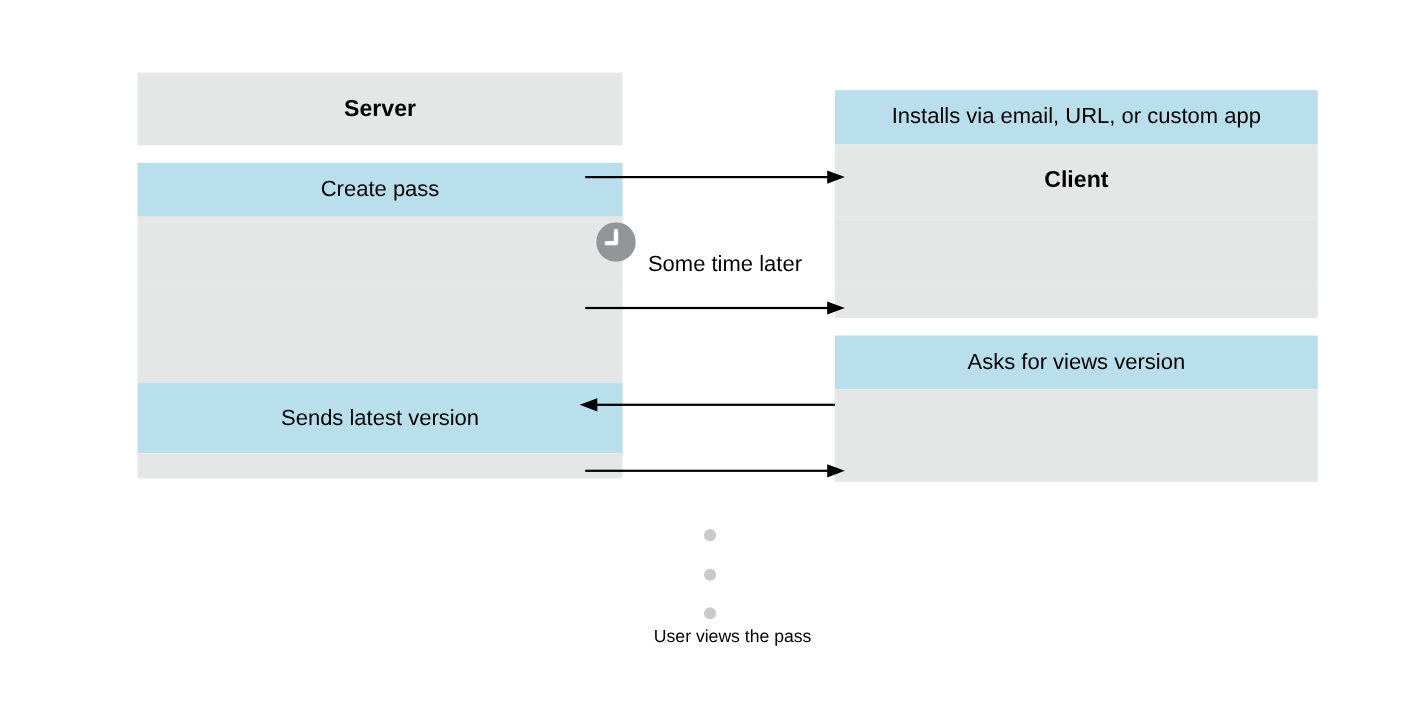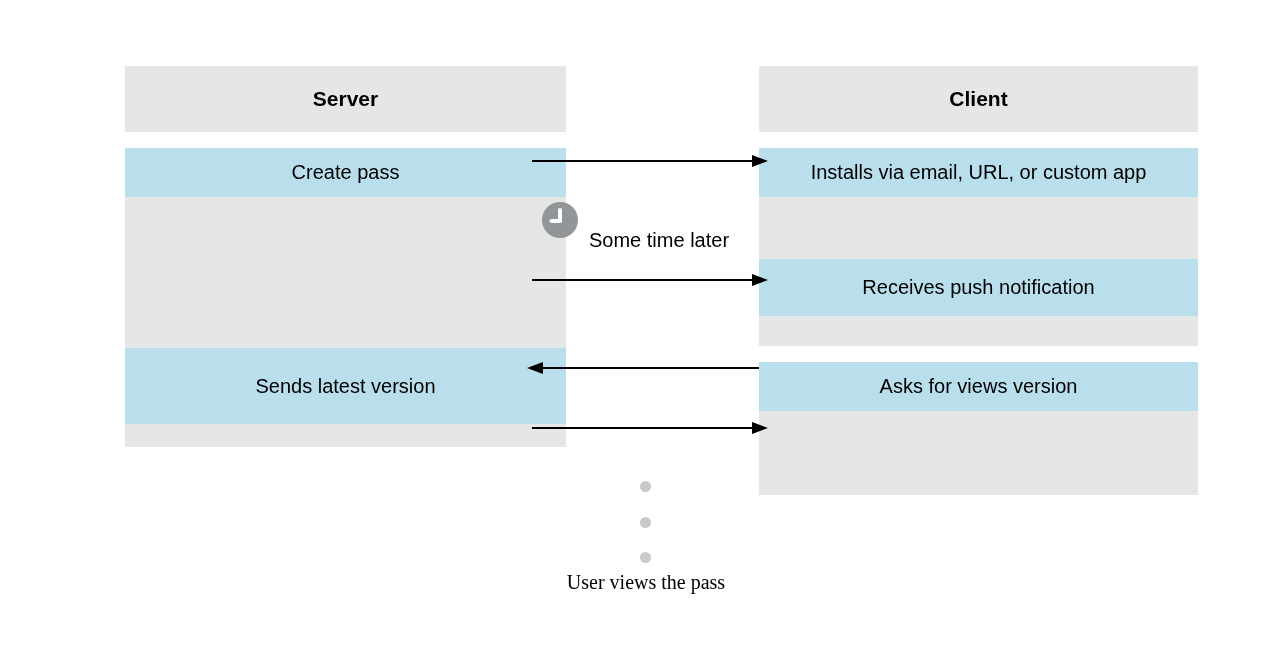--- a/index.html
+++ b/index.html
@@ -39,21 +39,21 @@
   .row.action {
     background: var(--row_blue, #b9dfec);
     font-size: 20px;
     color: var(--text_black, #000);
   }
   .row.gap {
     background: var(--row_gray, #e5e6e6);
   }
   .h58 { height: 49px; margin-top: 16px; }
   .h57 { height: 57px; }
-  .h60 { height: 76px; }
+  .h60 { height: 64px; }
   .h62 { height: 62px; }
   .h89 { height: 89px; }
   .h30 { height: 30px; }
   .h23 { height: 23px; }
   .h84 { height: 84px; }
 
   .arrow { position: absolute; height: 12px; }
   .arrow .shaft {
     position: absolute;
     top: 5px;
@@ -106,27 +106,26 @@
     height: 11px;
     border-radius: 50%;
     background: var(--dot_gray, #c8c9c9);
     left: 640px;
   }
   .dot-1 { top: 481px; }
   .dot-2 { top: 517px; }
   .dot-3 { top: 552px; }
   .caption {
     position: absolute;
-    left: 446px;
+    left: 466px;
     top: 571px;
     width: 400px;
     text-align: center;
-    font-size: 20px;
+    font-size: 16px;
     color: var(--text_black, #000);
-    font-family: Liberation Serif, serif;
   }
 </style>
 </head>
 <body>
 
 <div class="canvas">
 
   <div class="column col-server">
     <div class="row header">
       <span>Server</span>
@@ -136,30 +135,27 @@
     </div>
     <div class="row gap h62"></div>
     <div class="row gap h89"></div>
     <div class="row action h60">
       <span>Sends latest version</span>
     </div>
     <div class="row gap h23"></div>
   </div>
 
   <div class="column col-client">
+    <div class="row action h58">
+      <span>Installs via email, URL, or custom app</span>
+    </div>
     <div class="row header">
       <span>Client</span>
     </div>
-    <div class="row action h58">
-      <span>Installs via email, URL, or custom app</span>
-    </div>
     <div class="row gap h62"></div>
-    <div class="row action h57">
-      <span>Receives push notification</span>
-    </div>
     <div class="row gap h30"></div>
     <div class="row action h58">
       <span>Asks for views version</span>
     </div>
     <div class="row gap h84"></div>
   </div>
 
   <div class="arrow arrow-1">
     <div class="shaft"></div>
     <div class="head-right"></div>

